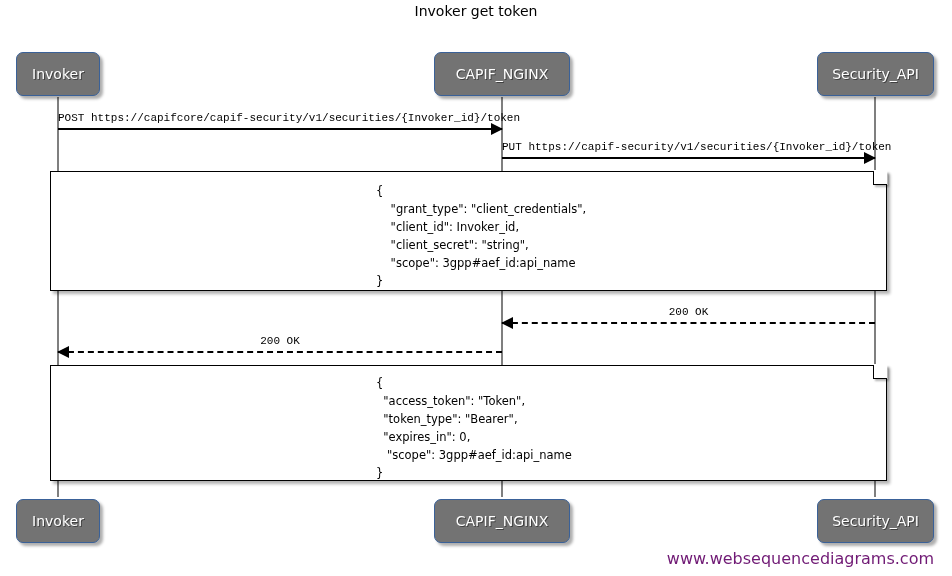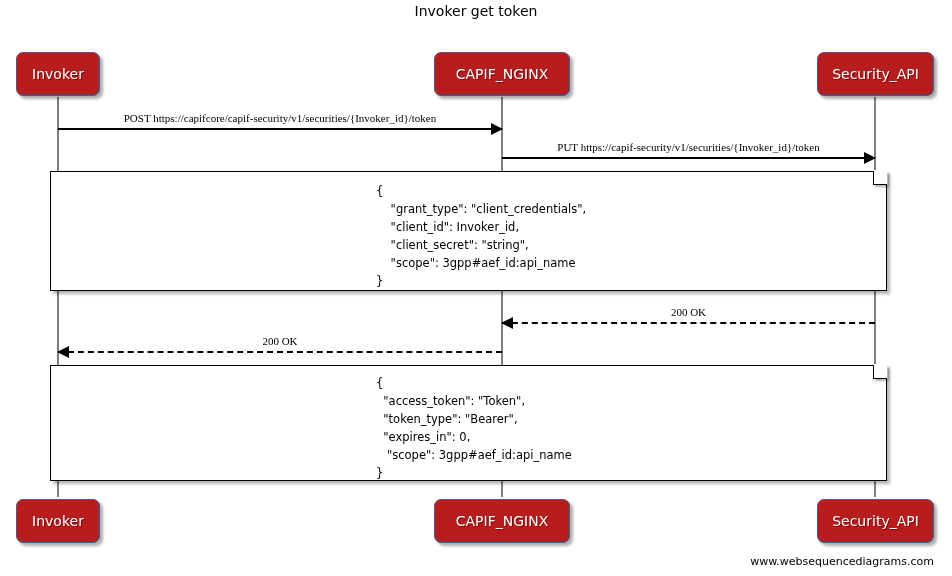--- a/index.html
+++ b/index.html
@@ -28,21 +28,21 @@
     font-size: 14px;
     color: #000000;
     font-family: "DejaVu Sans", sans-serif;
     letter-spacing: 0px;
   }
 
   
   .participant {
     position: absolute;
     box-sizing: border-box;
-    background: #b91c1c;
+    background: #737373;
     border: 1px solid #3a6198;
     border-radius: 7px;
     color: #ffffff;
     font-size: 14px;
     font-family: "DejaVu Sans", sans-serif;
     display: flex;
     align-items: center;
     justify-content: center;
     text-align: center;
     box-shadow: 3px 3px 3px rgba(0,0,0,0.32);
@@ -92,21 +92,21 @@
     left: -1px;
     border-right: 12px solid #000000;
   }
   .msg .label {
     position: absolute;
     bottom: 4px;
     width: 100%;
     text-align: center;
     font-size: 11px;
     color: #000000;
-    font-family: Liberation Serif, serif;
+    font-family: Liberation Mono, monospace;
     white-space: nowrap;
   }
 
   
   .note {
     position: absolute;
     box-sizing: border-box;
     background: #ffffff;
     border: 1.5px solid #000000;
     z-index: 4;
@@ -140,22 +140,22 @@
     color: #000000;
     font-family: "DejaVu Sans", sans-serif;
     white-space: pre;
   }
 
   
   .footer {
     position: absolute;
     right: 18px;
     bottom: 8px;
-    font-size: 11px;
-    color: #000000;
+    font-size: 16px;
+    color: #701a75;
     font-family: "DejaVu Sans", sans-serif;
   }
 </style>
 </head>
 <body>
 
 <div id="diagram">
 
   <div class="diagram-title">Invoker get token</div>
 

